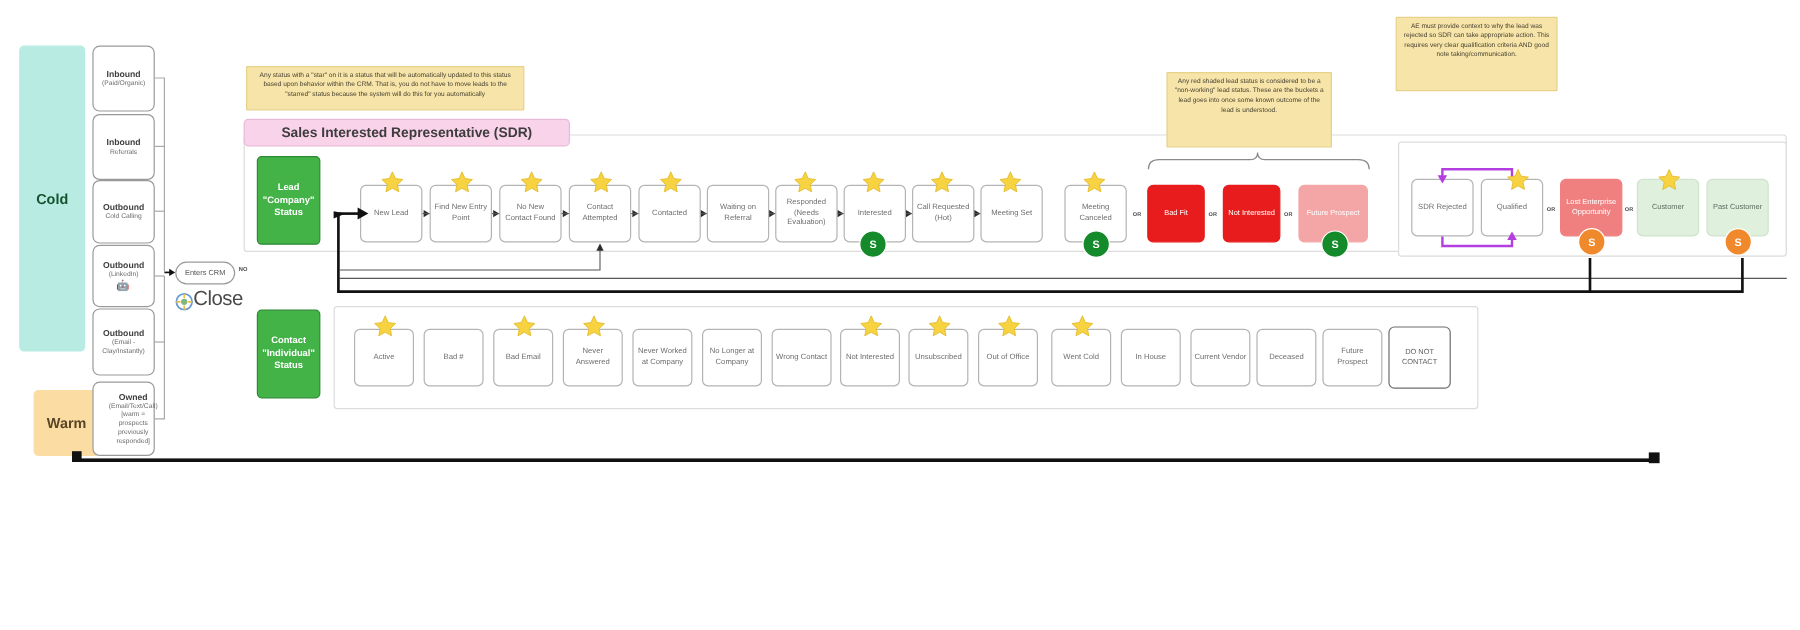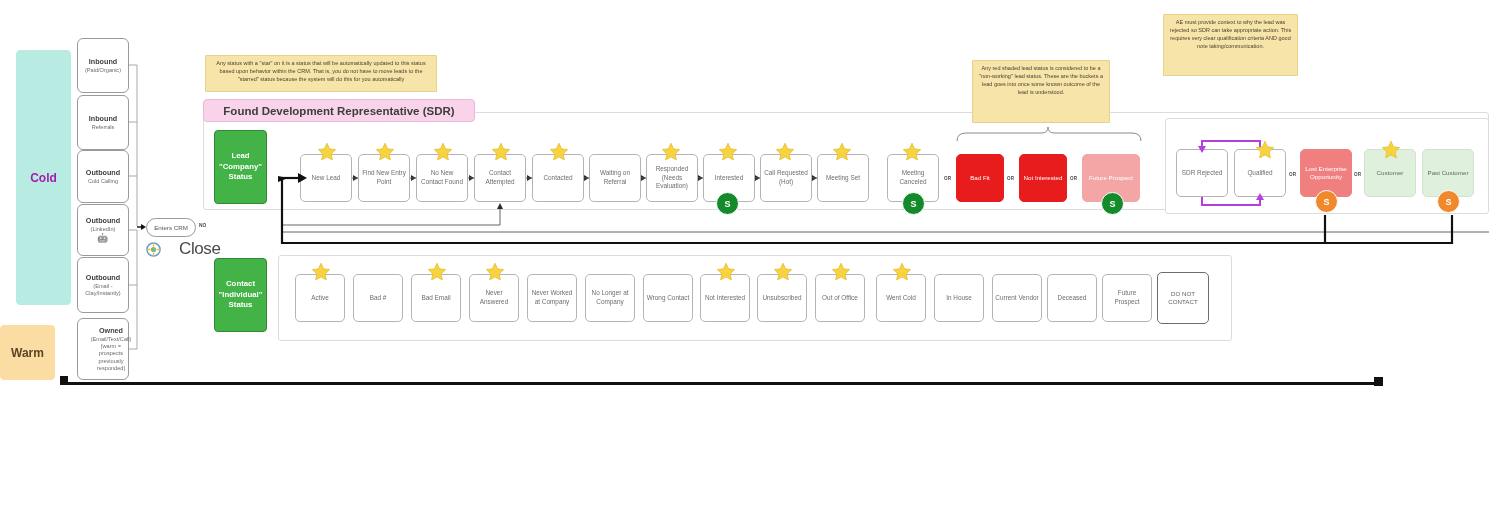--- a/index.html
+++ b/index.html
@@ -12,21 +12,21 @@
   .wbox{background:#ffffff;border:1px solid #b4b4b4;color:#6e6e6e;font-size:6.4px;
         line-height:1.35;border-radius:5px;box-shadow:0 0 0 0 rgba(0,0,0,0);}
   .wbox .t{padding:1px 2px;}
 
   
   .srcbox{background:#ffffff;border:1px solid #9a9a9a;border-radius:6px;color:#555;}
   .srcbox .hd{font-weight:bold;font-size:7.2px;color:#3d3d3d;display:block;margin-bottom:1px;}
   .srcbox .sb{font-size:5.6px;color:#6b6b6b;display:block;line-height:1.3;}
 
   .bigcold{background:#b8ece3;border:1px solid #b8ece3;border-radius:4px;
-           color:#a21caf;font-weight:bold;font-size:12px;margin-top:12px;}
+           color:#14532d;font-weight:bold;font-size:12px;}
   .bigwarm{background:#fbdca2;border:1px solid #fbdca2;border-radius:4px;
            color:#5a4526;font-weight:bold;font-size:12px;}
 
   .greenstat{background:#43b348;border:1px solid #2d8a33;border-radius:4px;color:#ffffff;
              font-weight:bold;font-size:7.8px;line-height:1.35;}
   .redbox{background:#e81c1c;border:1px solid #e81c1c;border-radius:5px;color:#ffffff;
           font-size:6.2px;line-height:1.3;}
   .pinkbox{background:#f4a6a6;border:1px solid #f4a6a6;border-radius:5px;color:#ffffff;
            font-size:6.2px;line-height:1.3;}
   .salmonbox{background:#f08080;border:1px solid #f08080;border-radius:5px;color:#ffffff;
@@ -58,37 +58,37 @@
   
   .star{position:absolute;width:20px;height:19px;}
   .star svg{display:block;width:100%;height:100%;}
   .orlbl{position:absolute;font-size:4.6px;color:#4a4a4a;font-weight:bold;
          letter-spacing:.2px;}
   .nolbl{position:absolute;font-size:4.8px;color:#4a4a4a;font-weight:bold;}
 
   .crm{position:absolute;box-sizing:border-box;border:1px solid #9a9a9a;border-radius:14px;
        background:#ffffff;display:flex;align-items:center;justify-content:center;
        font-size:6.2px;color:#555;}
-  .closelogo{position:absolute;display:flex;align-items:center;gap:18px;}
+  .closelogo{position:absolute;display:flex;align-items:flex-end;gap:0;}
   .closelogo .word{font-size:17px;color:#4a4a4a;font-family:"Liberation Sans",sans-serif;
                    letter-spacing:-.4px;}
   svg.ov{position:absolute;left:0;top:0;overflow:visible;pointer-events:none;}
 
   
   .artifact{position:absolute;background:#111;}
 </style>
 </head>
 <body>
 
 <div id="canvas">
 
   <div class="box bigcold" style="left:16px;top:38px;width:55px;height:255px;">
     <span>Cold</span>
   </div>
-  <div class="box bigwarm" style="left:0;top:325px;width:55px;height:55px;">
+  <div class="box bigwarm" style="left:28px;top:325px;width:55px;height:55px;">
     <span>Warm</span>
   </div>
 
   <div class="box srcbox" style="left:77px;top:38px;width:52px;height:55px;">
     <div style="padding:2px;">
       <span class="hd">Inbound</span>
       <span class="sb">(Paid/Organic)</span>
     </div>
   </div>
   <div class="box srcbox" style="left:77px;top:95px;width:52px;height:55px;">
@@ -145,21 +145,21 @@
     <svg width="15" height="15" viewBox="0 0 24 24">
       <circle cx="12" cy="12" r="10.5" fill="none" stroke="#6a9bd1" stroke-width="2.4"></circle>
       <circle cx="12" cy="12" r="4.2" fill="#7fb77e"></circle>
       <path d="M12 1.5 L12 7 M12 17 L12 22.5 M1.5 12 L7 12 M17 12 L22.5 12" stroke="#e8c04a" stroke-width="2.2"></path>
     </svg>
     <span class="word">Close</span>
   </div>
 
   <div class="lane" style="left:203px;top:112px;width:1286px;height:98px;"></div>
   <div class="lanehdr hdr-sdr" style="left:203px;top:99px;width:272px;height:23px;">
-    <span>Found Development Representative (SDR)</span>
+    <span>Sales Interested Representative (SDR)</span>
   </div>
 
   <div class="box greenstat" style="left:214px;top:130px;width:53px;height:74px;">
     <span>Lead "Company" Status</span>
   </div>
 
   <div class="box wbox" style="left:300px;top:154px;width:52px;height:48px;">
     <span class="t">New Lead</span>
     </div>
   <div class="box wbox" style="left:358px;top:154px;width:52px;height:48px;">

